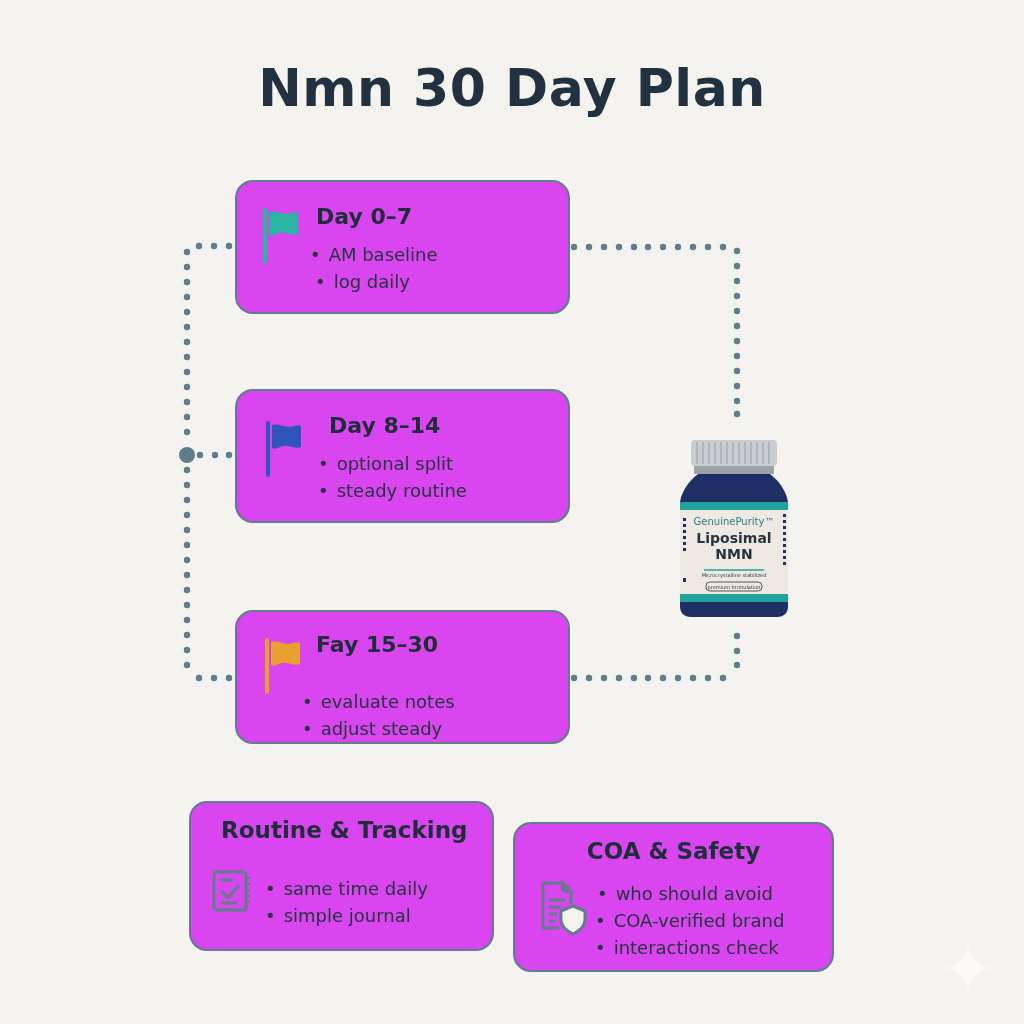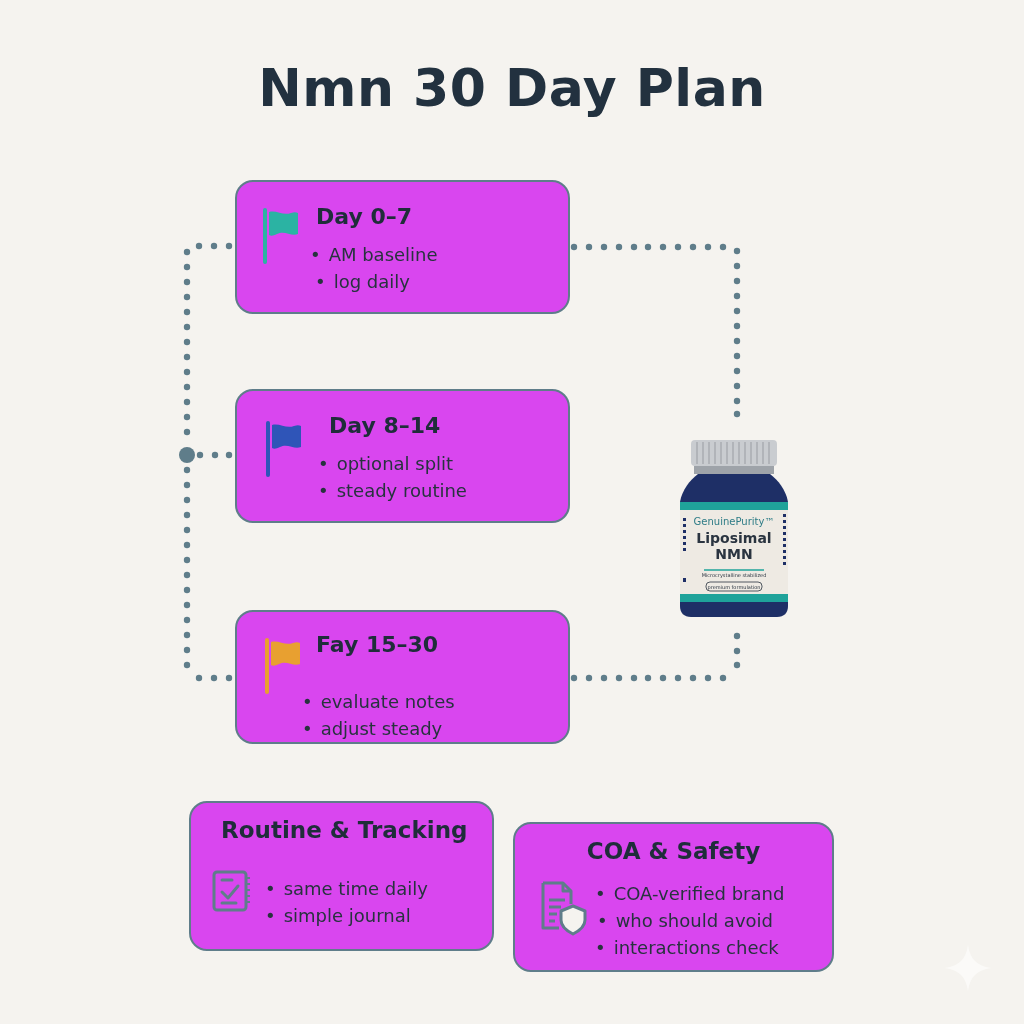--- a/index.html
+++ b/index.html
@@ -259,21 +259,21 @@
     <path d="M4 3 L24 3 L32 11 L32 24" fill="none" stroke="#5f7d8a" stroke-width="3" stroke-linejoin="round"></path>
     <path d="M24 3 L24 11 L32 11" fill="none" stroke="#5f7d8a" stroke-width="3" stroke-linejoin="round"></path>
     <path d="M4 3 L4 48 L20 48" fill="none" stroke="#5f7d8a" stroke-width="3" stroke-linejoin="round"></path>
     <line x1="10" y1="20" x2="26" y2="20" stroke="#5f7d8a" stroke-width="3"></line>
     <line x1="10" y1="27" x2="22" y2="27" stroke="#5f7d8a" stroke-width="3"></line>
     <line x1="10" y1="34" x2="18" y2="34" stroke="#5f7d8a" stroke-width="3"></line>
     <line x1="10" y1="41" x2="16" y2="41" stroke="#5f7d8a" stroke-width="3"></line>
     <path d="M34 26 L46 31 L46 40 C46 47, 40 51, 34 54 C28 51, 22 47, 22 40 L22 31 Z" fill="#f5f3ef" stroke="#5f7d8a" stroke-width="3" stroke-linejoin="round"></path>
   </svg>
   <ul class="bottom-bullets" style="left:80px; top:56px;">
+    <li style="margin-left:2px;">who should avoid</li>
     <li>COA-verified brand</li>
-    <li style="margin-left:2px;">who should avoid</li>
     <li>interactions check</li>
   </ul>
 </div>
 
 <svg class="sparkle" viewBox="0 0 46 46">
   <path d="M23 0 C25 14, 32 21, 46 23 C32 25, 25 32, 23 46 C21 32, 14 25, 0 23 C14 21, 21 14, 23 0 Z" fill="#fbfaf8"></path>
 </svg>
 
 </body></html>

